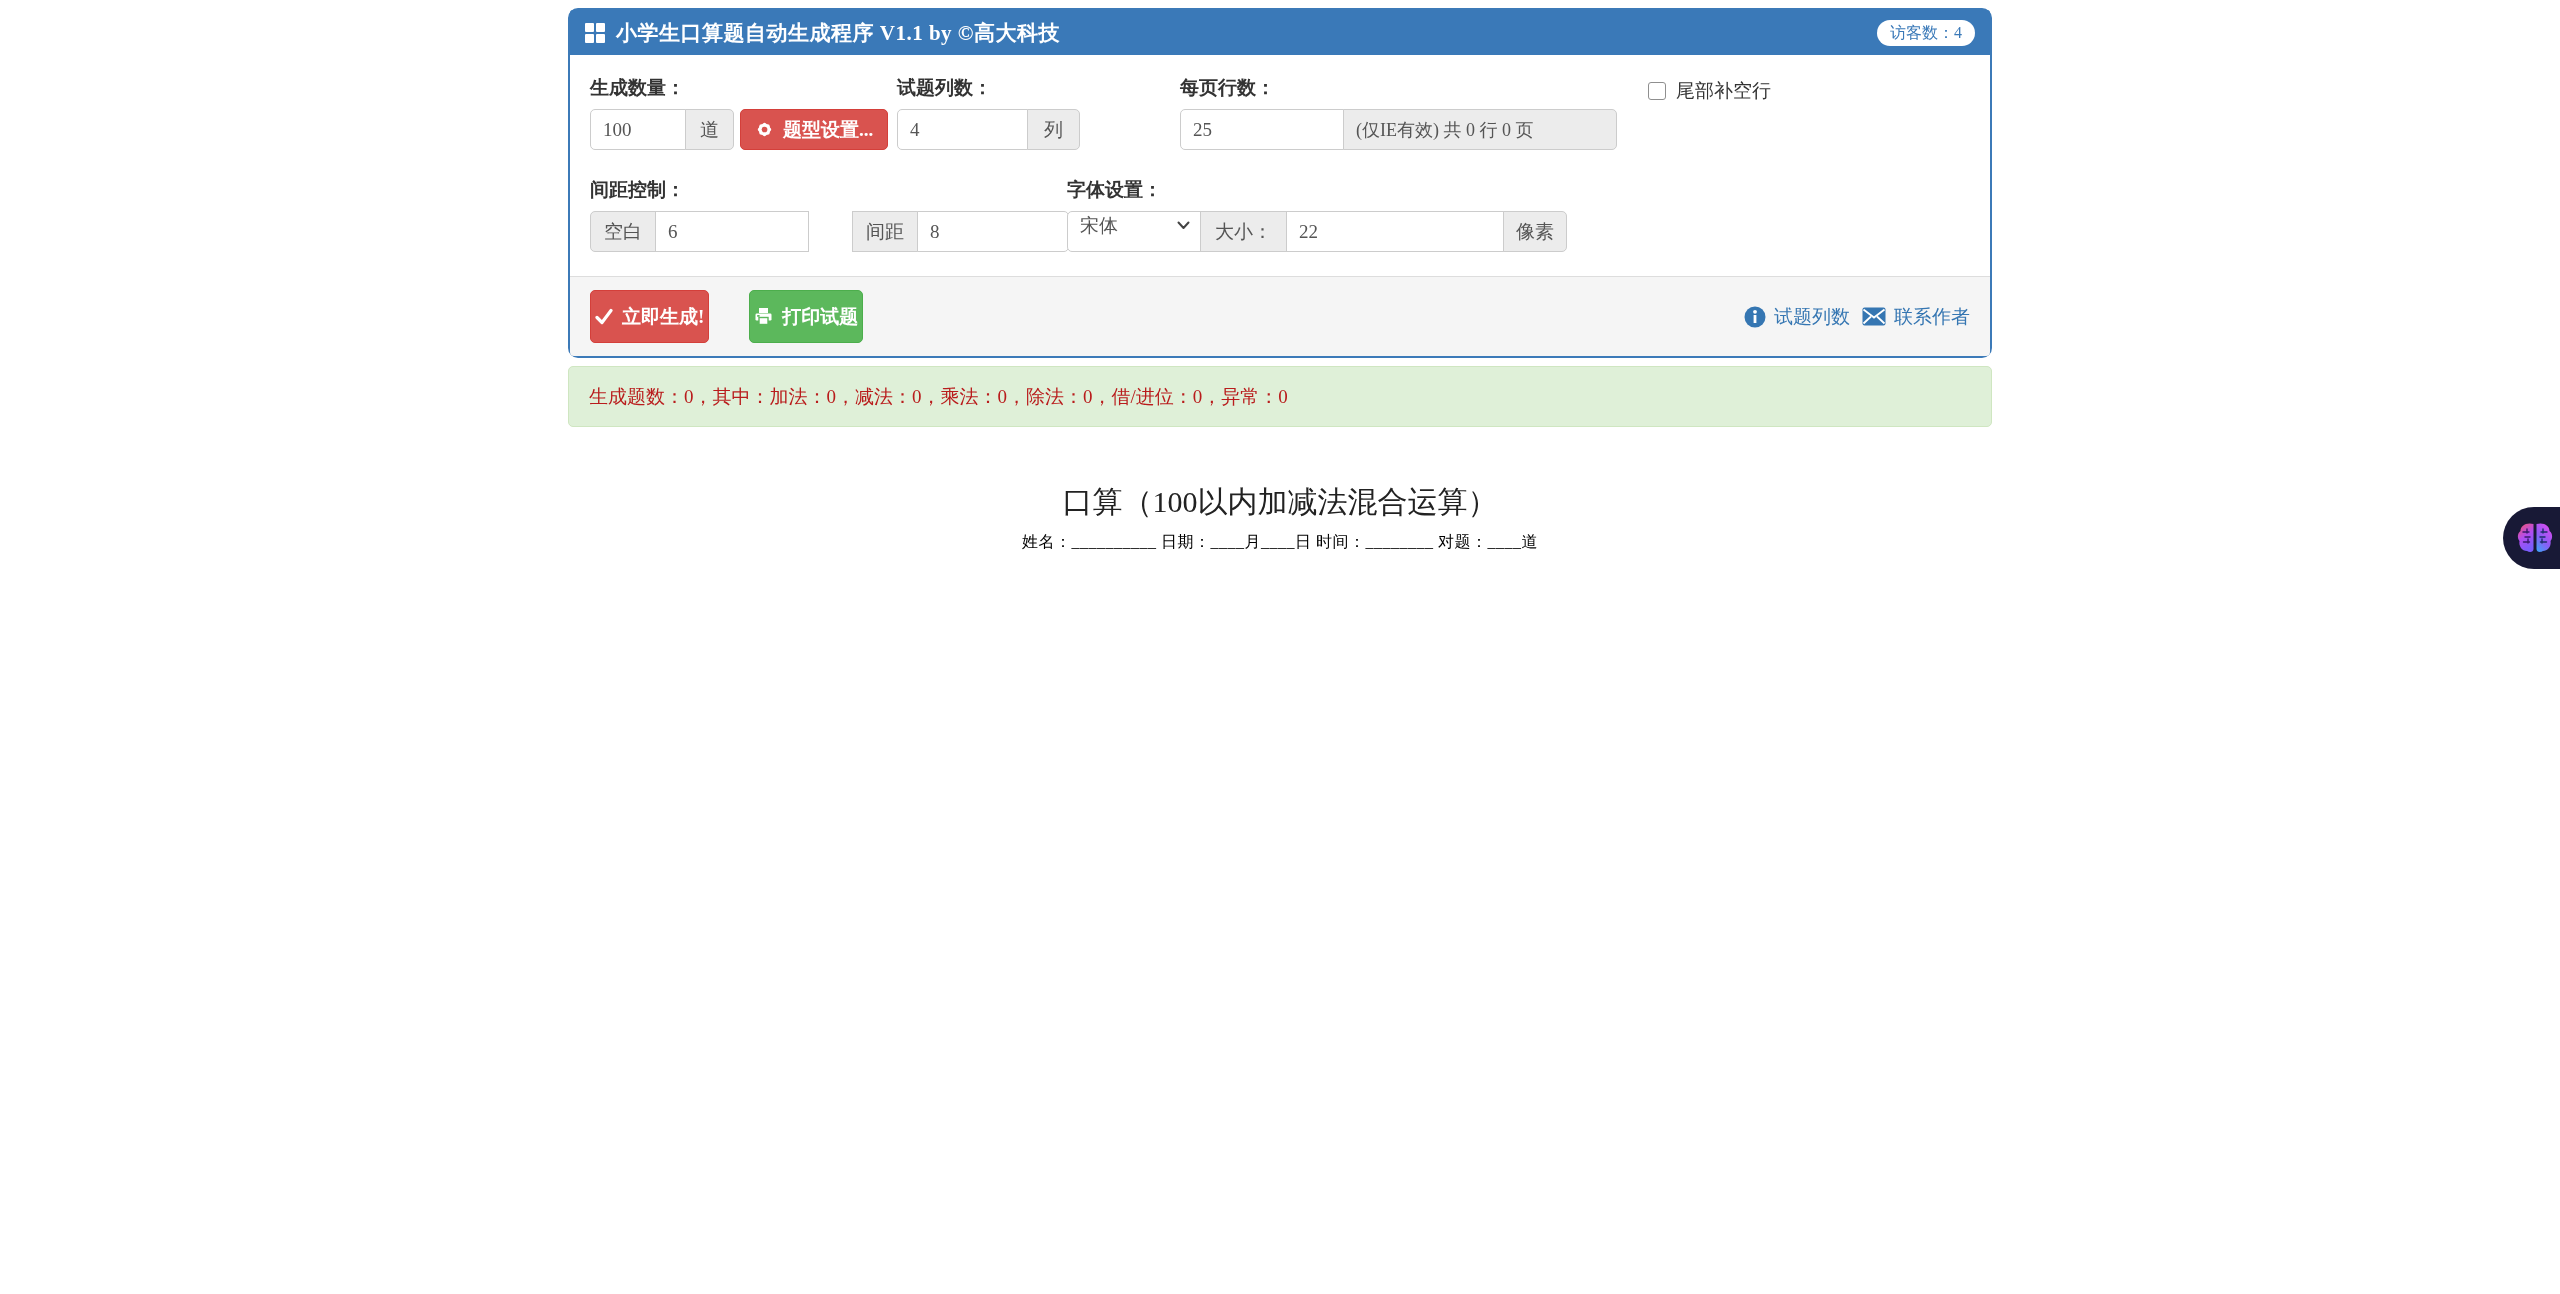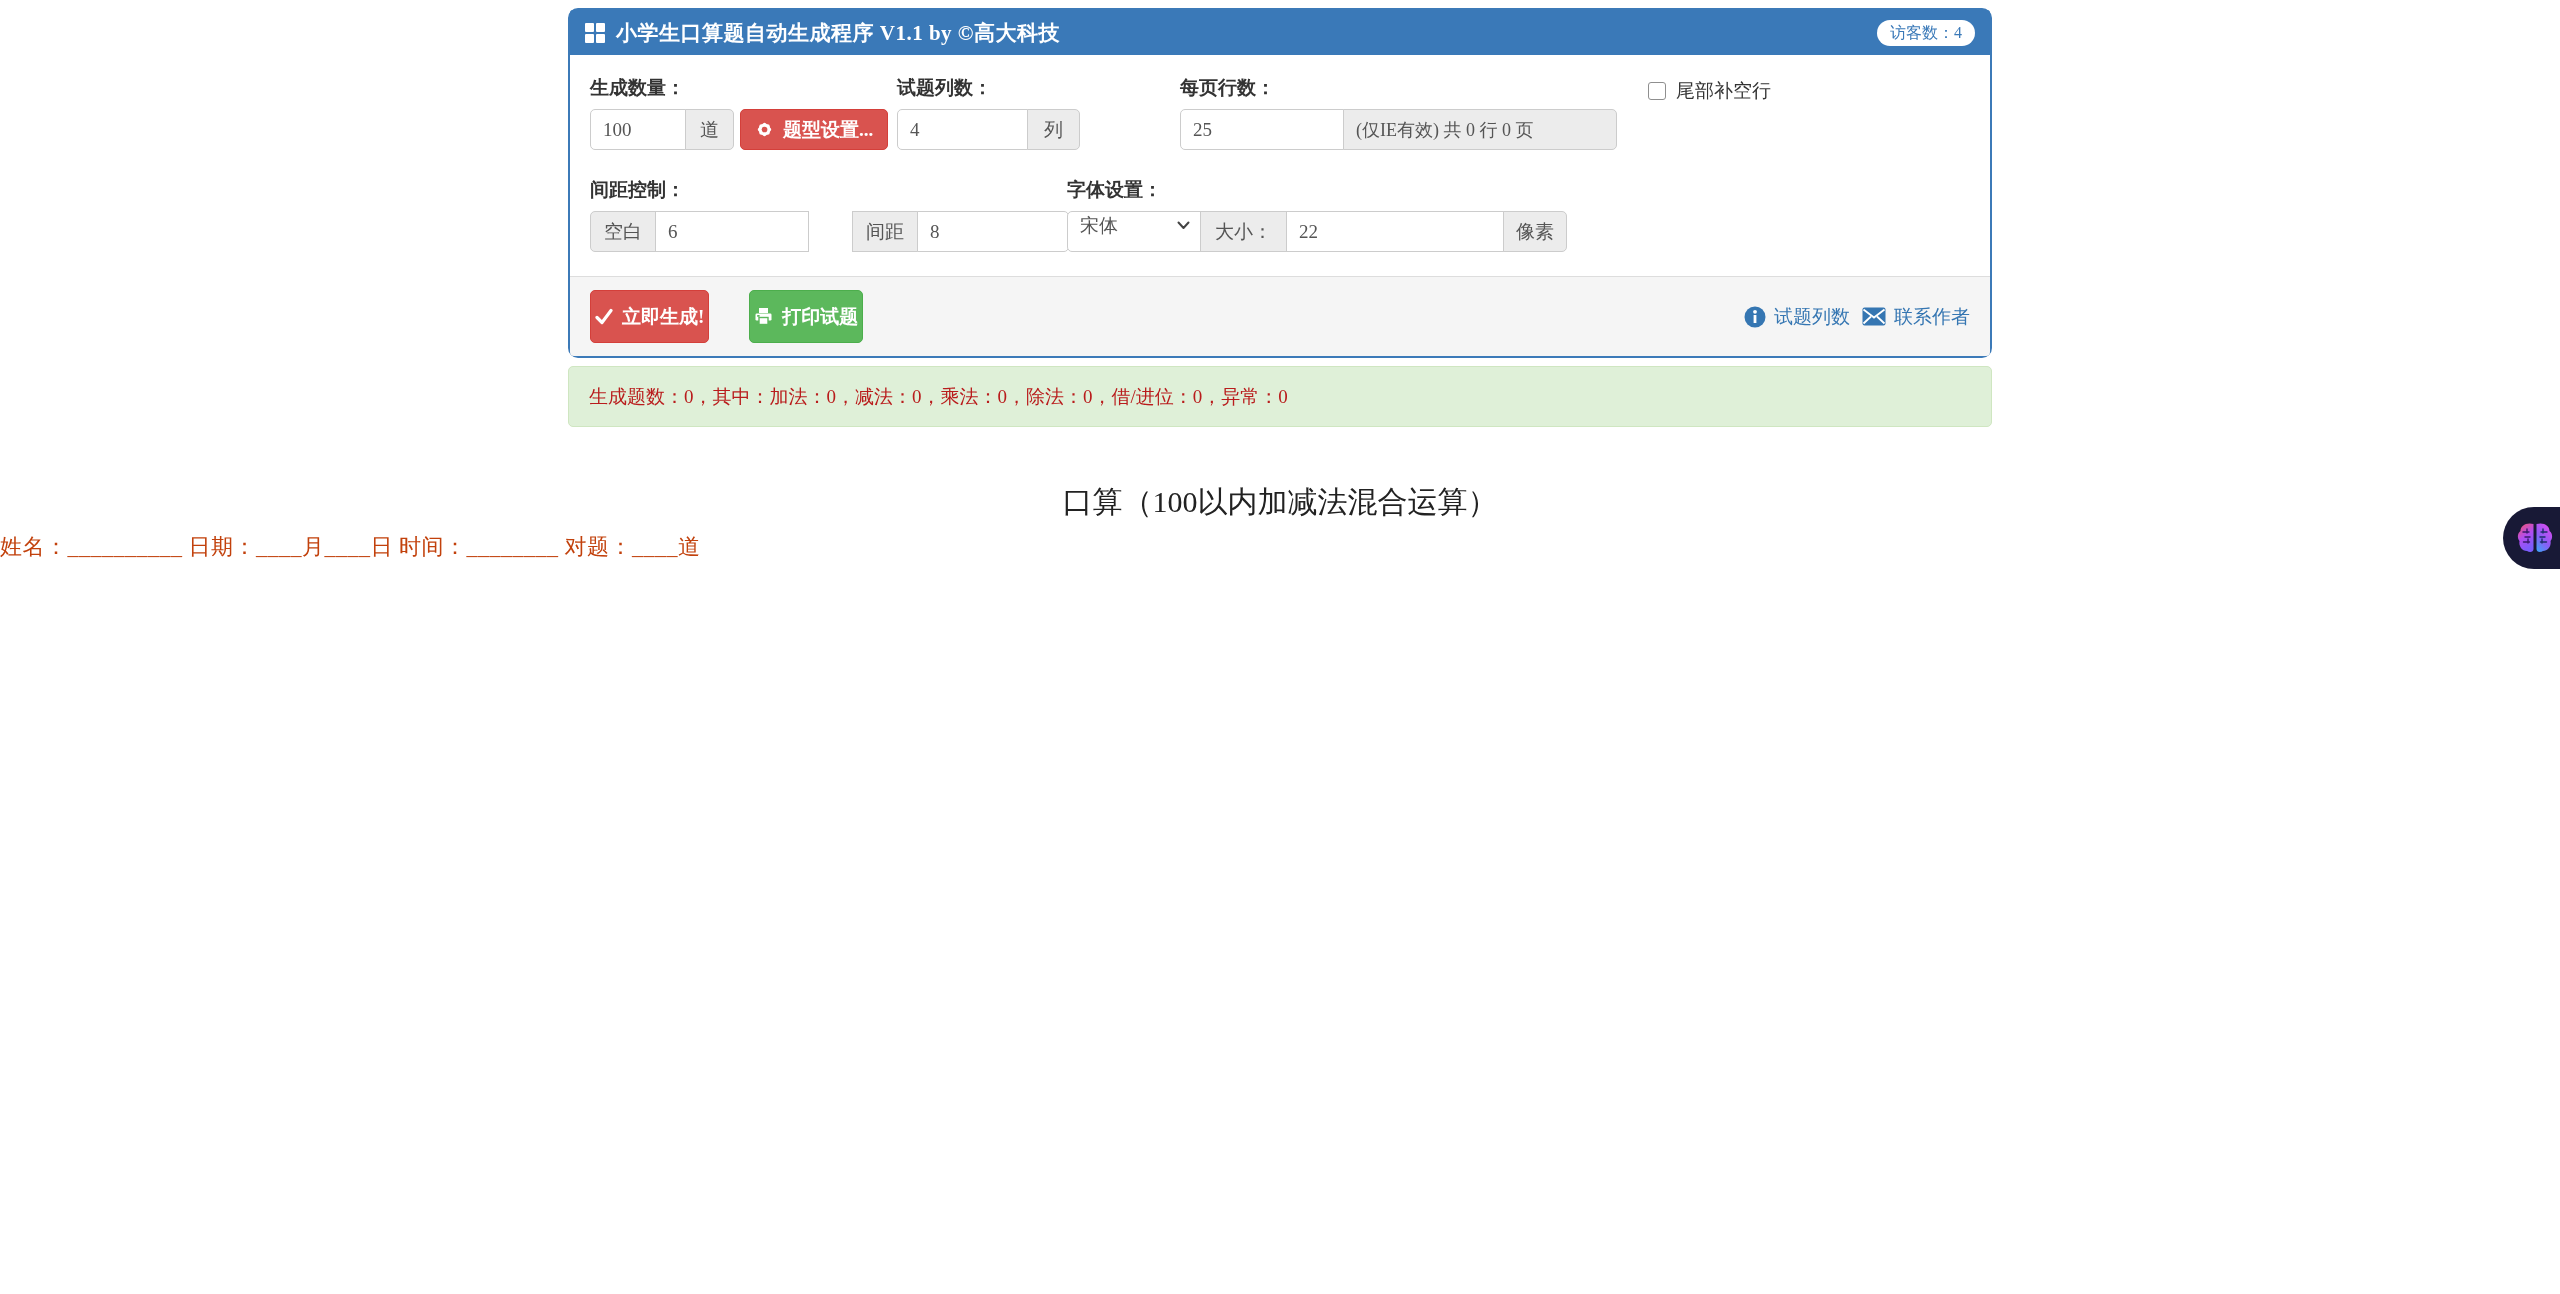--- a/index.html
+++ b/index.html
@@ -46,21 +46,21 @@
   .panel-footer .btn { height:53px; padding:0 4px;align-items:center; }
   .panel-footer .btn + .btn { margin-left:40px; }
   .footer-links { margin-left:auto; display:flex; align-items:center; gap:12px; }
   .flink { display:flex; align-items:center; gap:8px; color:#3576b2; font-size:19px; text-decoration:none; }
 
   
   .alert-success { position:absolute; left:568px; top:366px; width:1424px; height:61px; background:#dff0d8; border:1px solid #cfe6c1; border-radius:5px; display:flex; align-items:center; padding:0 20px; color:#b91c1c; font-size:19px; }
 
   
   .doc-title { position:absolute; left:0; top:482px; width:100%; text-align:center; font-size:30px; color:#222; }
-  .doc-subtitle { position:absolute; left:0; top:532px; width:100%; text-align:left; font-size:22px; color:#c2410c; letter-spacing:.5px; }
+  .doc-subtitle { position:absolute; left:0; top:532px; width:100%; text-align:center; font-size:16px; color:#000000; letter-spacing:.5px; }
 
   
   .assistant-widget { position:absolute; right:0; top:507px; width:57px; height:62px; background:#181936; border-radius:31px 0 0 31px; display:flex; align-items:center; justify-content:flex-end; padding-right:6px; cursor:pointer; }
 </style>
 </head>
 <body>
 
 <div class="page">
 
   <div class="panel">

